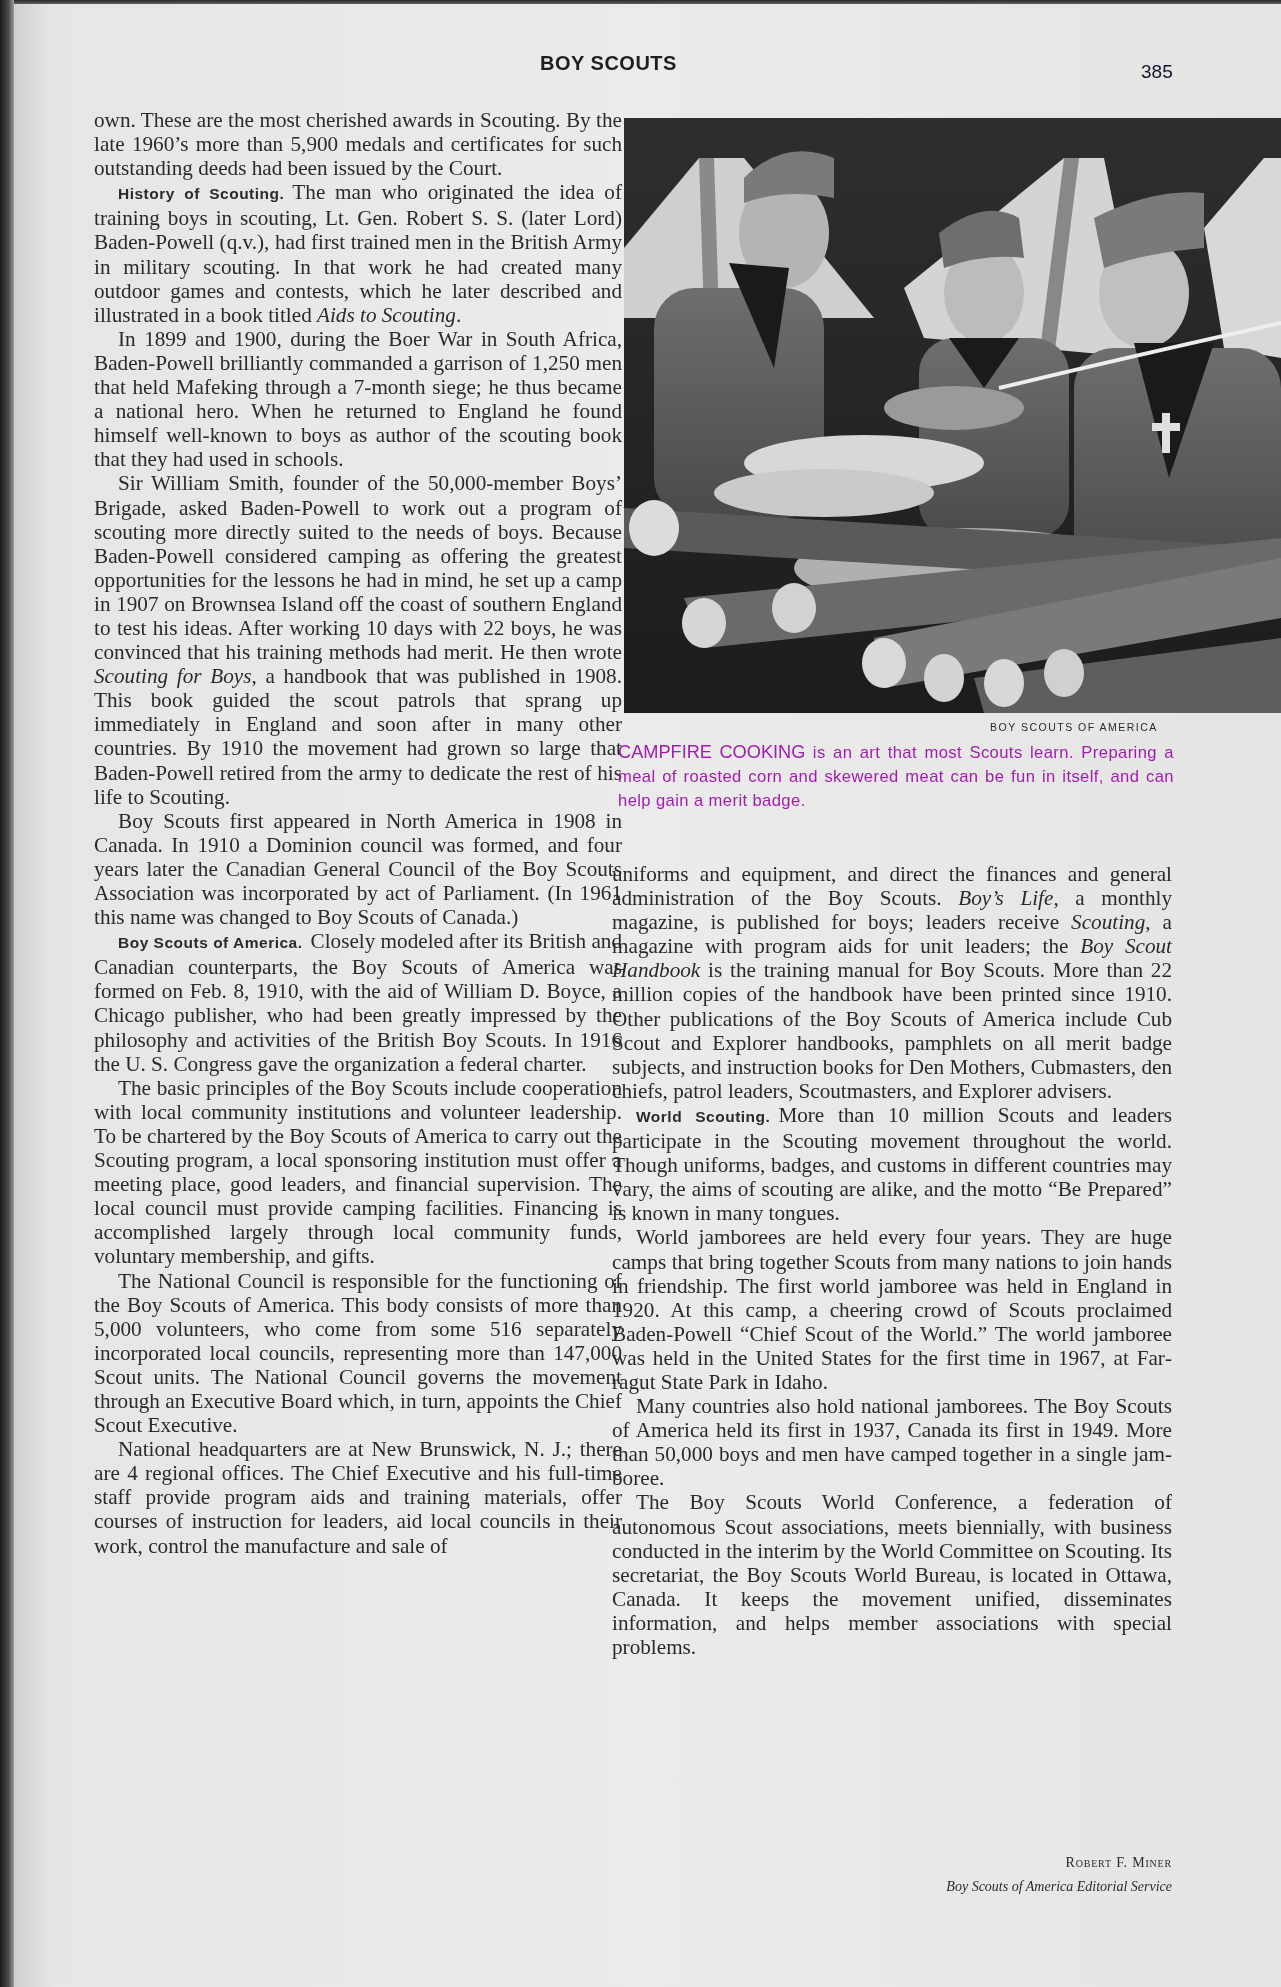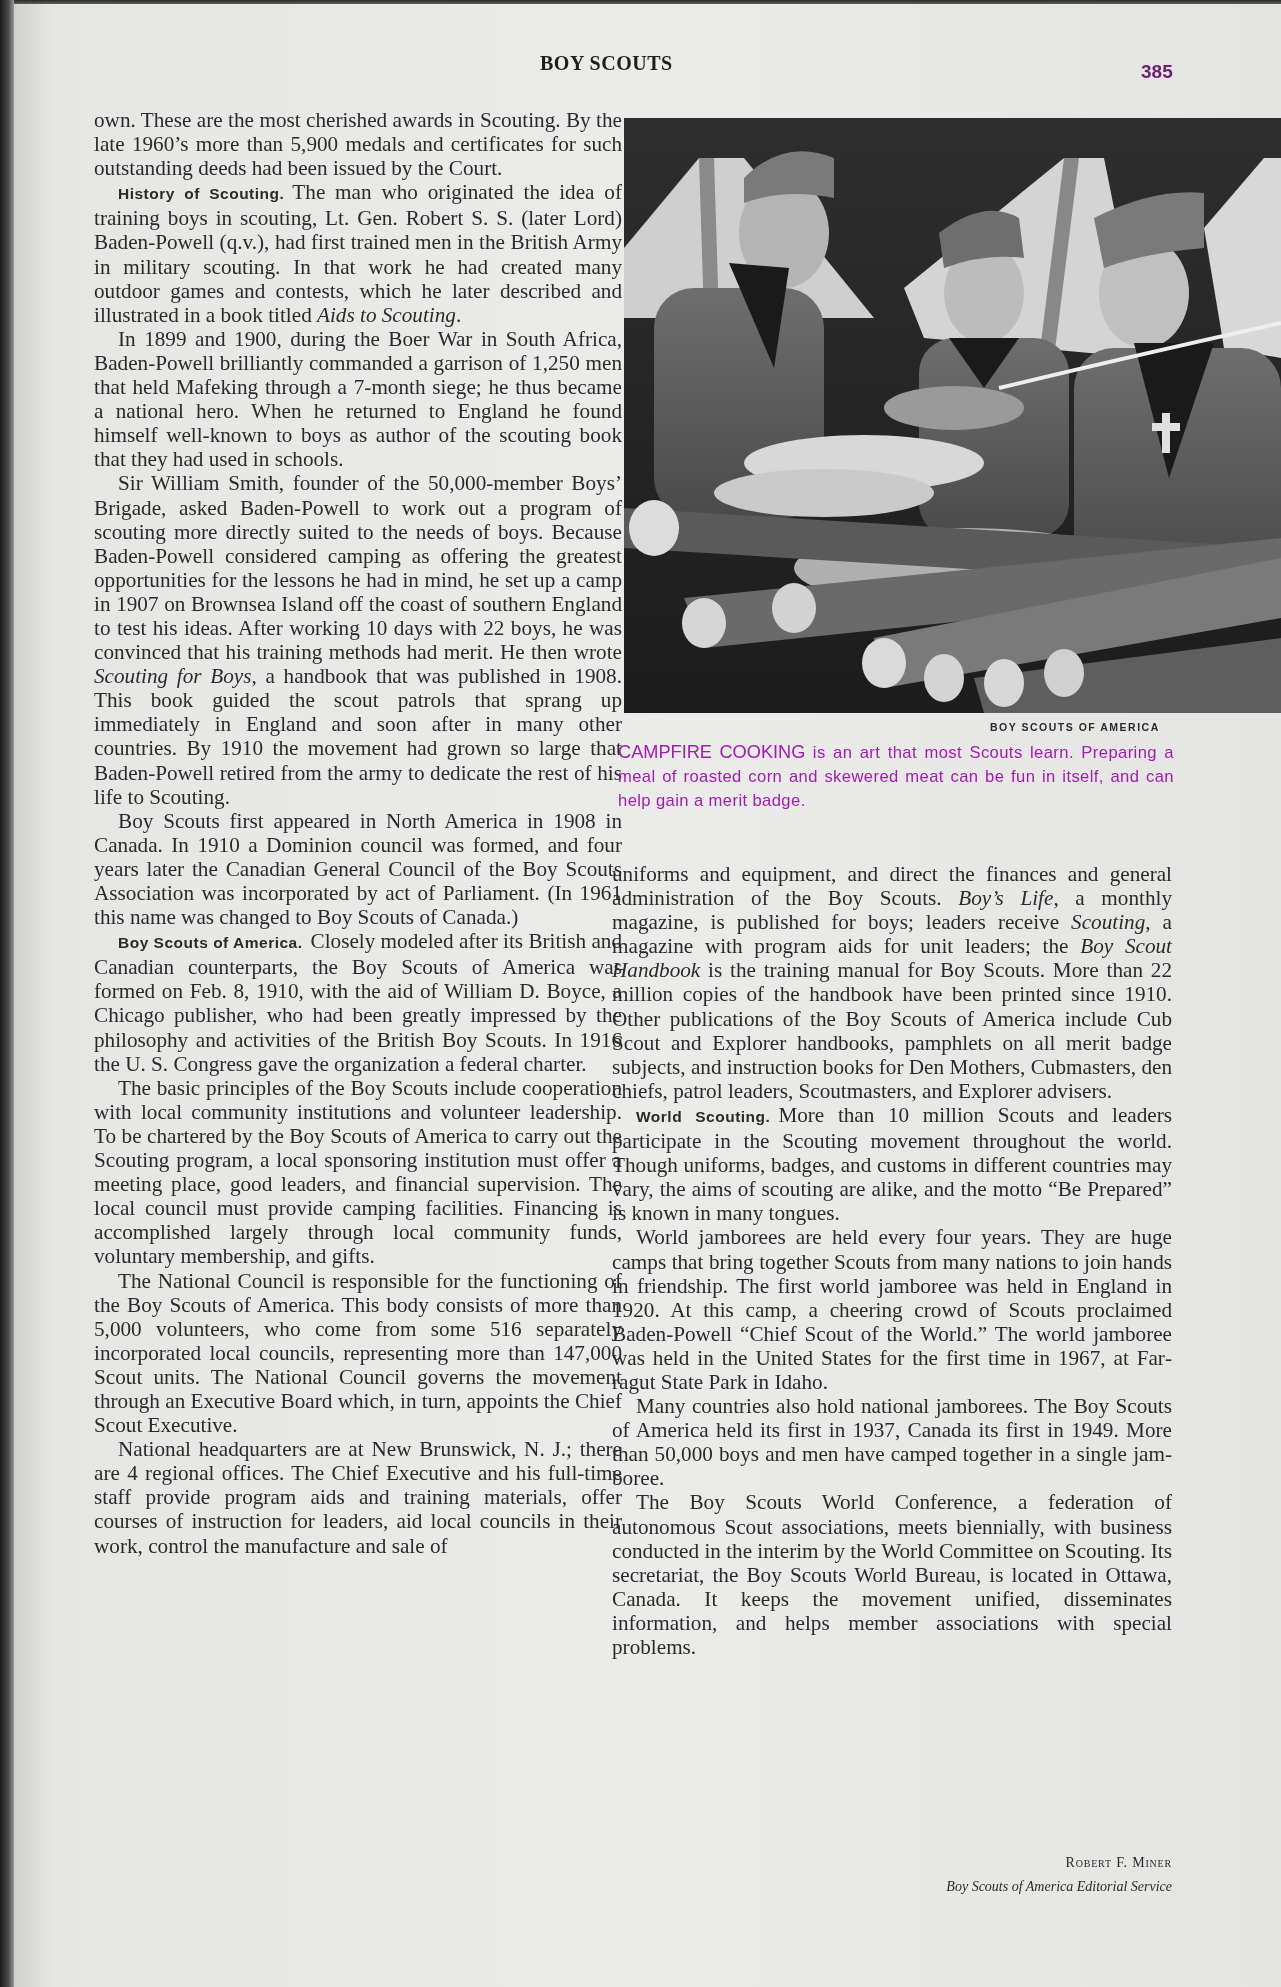--- a/index.html
+++ b/index.html
@@ -17,27 +17,27 @@
   .page {
     position: absolute; left: 14px; top: 4px; width: 1267px; height: 1983px;
     background: linear-gradient(to right, #d0d0ce 0%, #e6e6e4 3%, #ebebea 50%, #e4e4e2 100%);
   }
   .top-edge {
     position: absolute; left: 0; top: 0; width: 1281px; height: 10px;
     background: linear-gradient(to bottom, #2a2a2a, #aaa);
   }
   .running-head {
     position: absolute; top: 52px; left: 540px;
-    font-family: Liberation Serif, serif; font-weight: bold;
+    font-family: Liberation Sans, sans-serif; font-weight: bold;
     font-size: 20px; letter-spacing: 0.5px; color: #1e1e1e;
   }
   .page-number {
     position: absolute; top: 61px; left: 1141px;
-    font-family: "Liberation Sans", sans-serif; font-weight: bold;
-    font-size: 19px; color: #701a75;
+    font-family: "Liberation Sans", sans-serif; font-weight: normal;
+    font-size: 19px; color: #0f172a;
   }
   .col {
     position: absolute;
     font-size: 21.2px; line-height: 24.1px;
     text-align: justify; hyphens: manual;
   }
   .col-left { left: 58px; top: 108px; width: 528px; margin-left: 36px; }
   .col-right { left: 612px; top: 862px; width: 560px; }
   .col p { margin: 0; text-indent: 0; }
   .col p.indent { text-indent: 24px; }
@@ -49,21 +49,21 @@
   .col p.has-runin { text-indent: 0; }
   em { }
   .figure {
     position: absolute; left: 624px; top: 118px; width: 657px; height: 595px;
     background: #3a3a3a; overflow: hidden;
   }
   .figure svg { display: block; }
   .credit {
     position: absolute; top: 721px; left: 990px;
     font-family: "Liberation Sans", sans-serif; font-size: 10.5px;
-    letter-spacing: 1.5px; color: #2a2a2a; font-weight: bold;
+    letter-spacing: 1.5px; color: #2a2a2a;
   }
   .caption {
     position: absolute; top: 740px; left: 618px; width: 556px;
     font-family: "Liberation Sans", sans-serif; font-size: 16.6px;
     line-height: 24px; letter-spacing: 0.4px; text-align: justify; color: #a21caf;
   }
   .caption .lead { font-size: 18.2px; letter-spacing: 0; }
   .byline {
     position: absolute; left: 612px; width: 560px; text-align: right;
     font-size: 14px; color: #2a2a2a;

